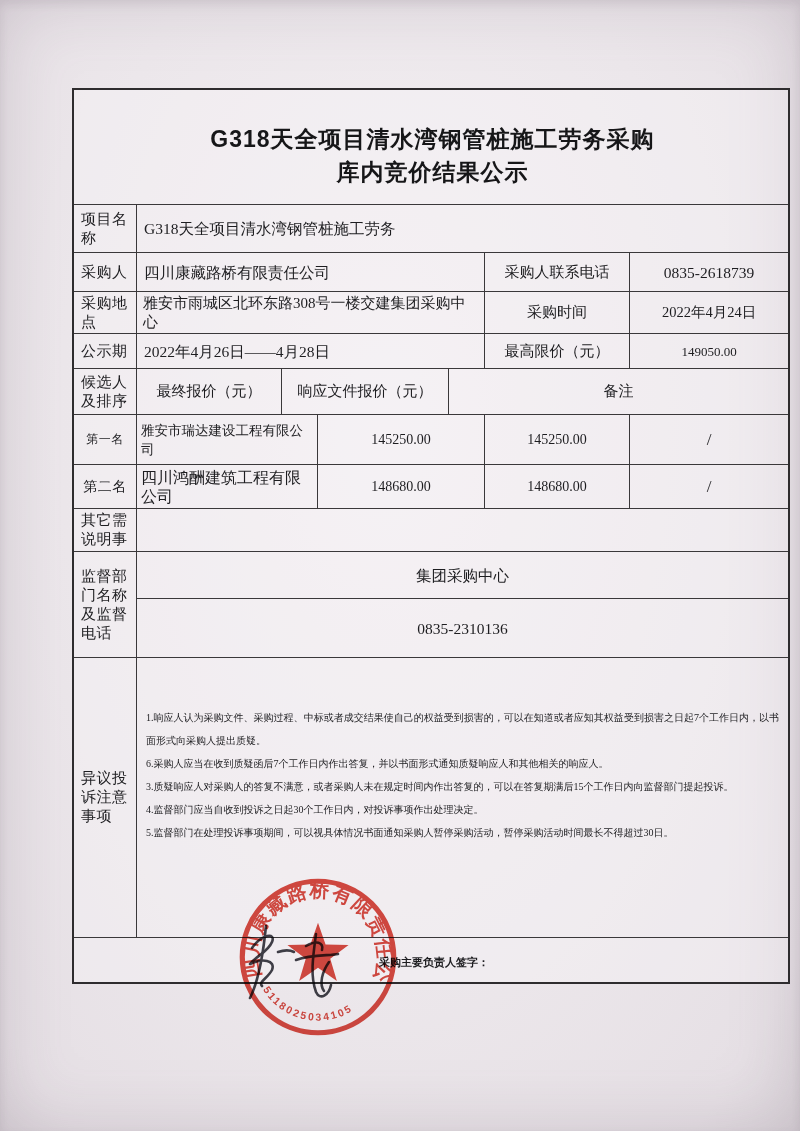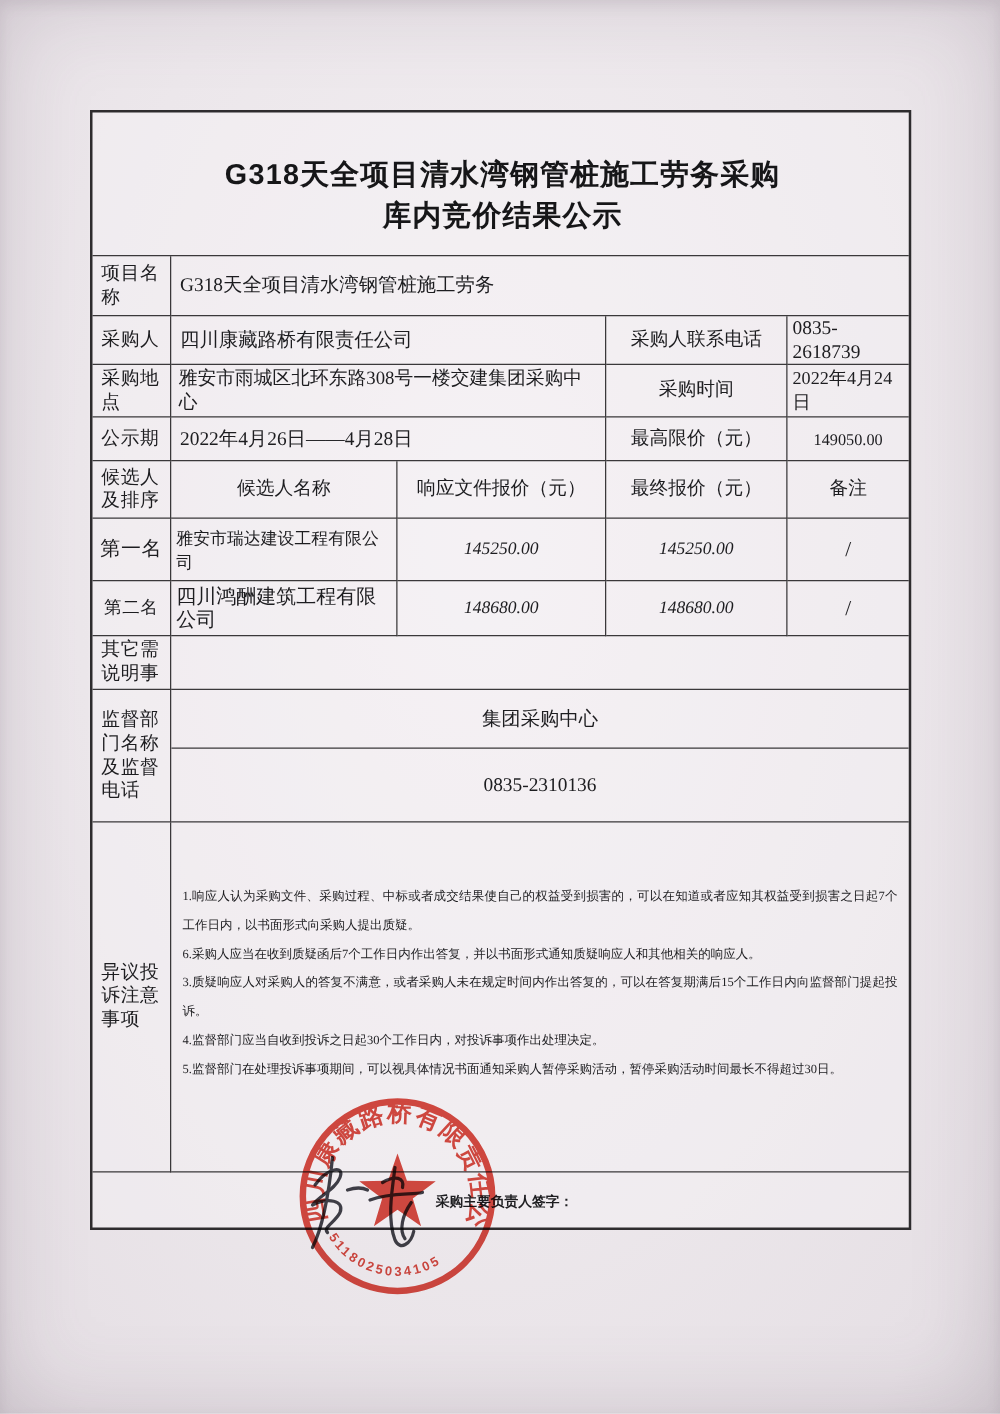--- a/index.html
+++ b/index.html
@@ -5,38 +5,38 @@
   html,body{margin:0;padding:0;}
   body{
     width:800px;height:1131px;position:relative;overflow:hidden;
     font-family:"Liberation Serif","DejaVu Serif",serif;
     color:#1d1d20;
     background:radial-gradient(ellipse at 48% 38%, #f3eff2 0%, #ece7eb 55%, #e6e0e5 88%, #ded8dd 100%);
   }
   .scan-shade{position:absolute;inset:0;pointer-events:none;
     box-shadow:inset 0 0 70px rgba(110,92,108,.22), inset 0 4px 10px rgba(90,75,90,.12);}
   .tbl{
-    position:absolute;left:72px;top:88px;width:657px;height:896px;
+    position:absolute;left:72px;top:88px;width:718px;height:896px;
     box-sizing:border-box;border:2px solid #2e2c2e;background:rgba(250,247,250,.35);
   }
   .row{display:flex;box-sizing:border-box;}
   .cell{
     box-sizing:border-box;border-right:1.5px solid #3a383a;border-bottom:1.5px solid #3a383a;
     display:flex;flex-direction:column;justify-content:center;
     font-size:15px;line-height:19px;padding:2px 4px 2px 7px;overflow:hidden;
   }
   .cell.last{border-right:none;}
   .row.lastrow .cell{border-bottom:none;}
   .c-label{width:63px;flex:0 0 63px;letter-spacing:.5px;}
   .center{align-items:center;padding-left:4px;}
   .title-cell{justify-content:center;align-items:center;text-align:center;padding-top:20px;
     font-family:"Liberation Sans","DejaVu Sans",sans-serif;font-weight:bold;
     font-size:23px;line-height:33px;letter-spacing:1px;color:#161618;}
   .val{font-size:15.5px;}
-  .num{font-size:14px;font-style:italic;}
+  .num{font-size:14px;}
   .small-num{font-size:13px;}
   .flex1{flex:1;}
   .w348{flex:0 0 348px;}
   .w181{flex:0 0 181px;}
   .w167{flex:0 0 167px;}
   .w145{flex:0 0 145px;}
   .sup-split{flex:1;display:flex;flex-direction:column;}
   .sup-sub{box-sizing:border-box;display:flex;align-items:center;justify-content:center;
     border-bottom:1.5px solid #3a383a;font-size:15.5px;}
   .sup-sub:last-child{border-bottom:none;}
@@ -84,28 +84,27 @@
 
   <div class="row" style="height:35px;">
     <div class="cell c-label">公示期</div>
     <div class="cell w348 val">2022年4月26日——4月28日</div>
     <div class="cell w145 center">最高限价（元）</div>
     <div class="cell last flex1 center small-num">149050.00</div>
   </div>
 
   <div class="row" style="height:46px;">
     <div class="cell c-label">候选人及排序</div>
-    <div class="cell w181 center">候选人名称</div>
+    <div class="cell w145 center">最终报价（元）</div>
     <div class="cell w167 center">响应文件报价（元）</div>
-    <div class="cell w145 center">最终报价（元）</div>
     <div class="cell last flex1 center">备注</div>
   </div>
 
   <div class="row" style="height:50px;">
-    <div class="cell c-label center" style="font-size:16px;">第一名</div>
+    <div class="cell c-label center" style="font-size:12px;">第一名</div>
     <div class="cell w181 center" style="font-size:13.5px;">雅安市瑞达建设工程有限公司</div>
     <div class="cell w167 center num">145250.00</div>
     <div class="cell w145 center num">145250.00</div>
     <div class="cell last flex1 center" style="font-size:17px;">/</div>
   </div>
 
   <div class="row" style="height:44px;">
     <div class="cell c-label center" style="font-size:14px;">第二名</div>
     <div class="cell w181 center" style="font-size:16px;">四川鸿酬建筑工程有限公司</div>
     <div class="cell w167 center num">148680.00</div>

